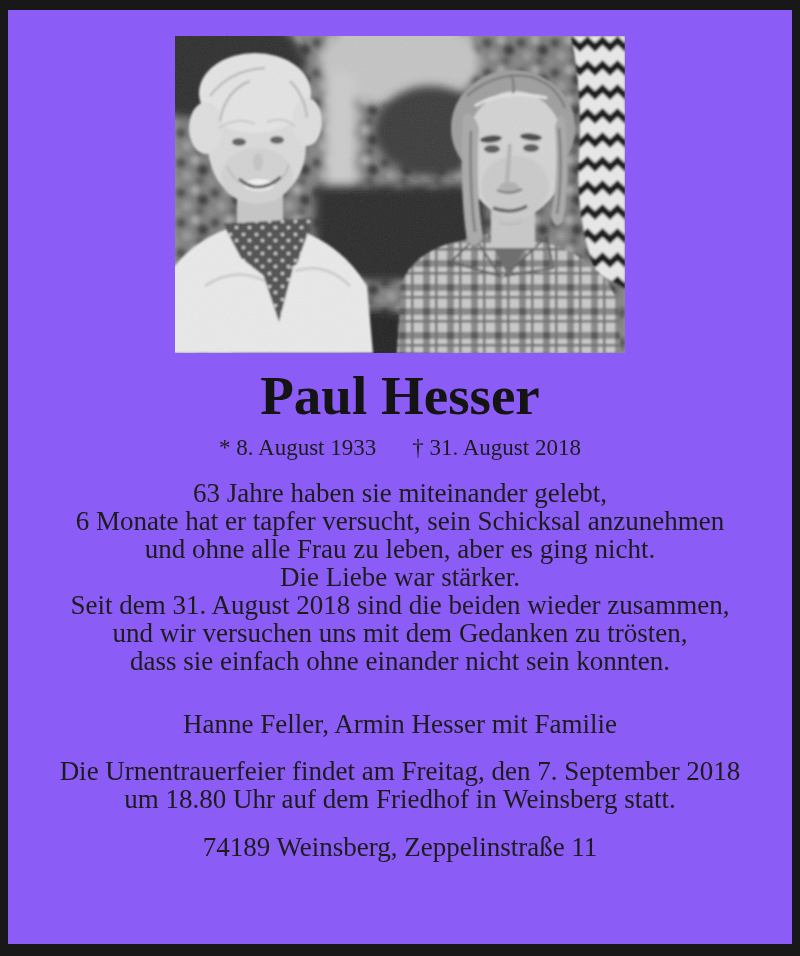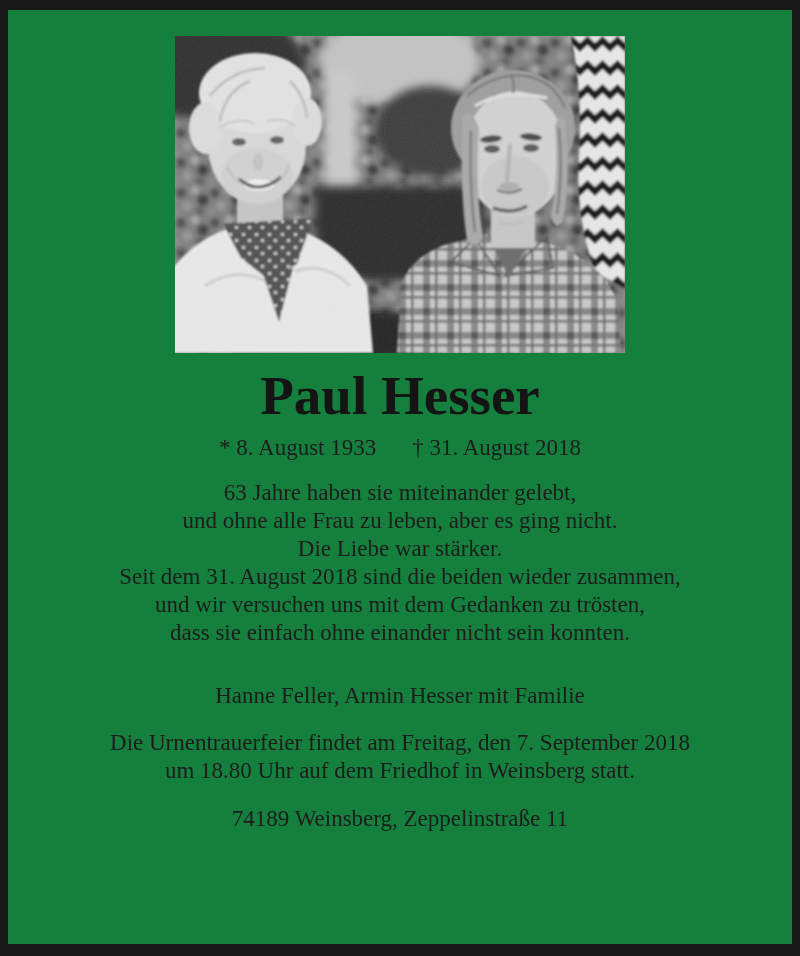--- a/index.html
+++ b/index.html
@@ -5,21 +5,21 @@
   html, body {
     margin: 0;
     padding: 0;
     background: #ffffff;
   }
   .page {
     position: relative;
     width: 800px;
     height: 956px;
     box-sizing: border-box;
-    background: #15803d;
+    background: #8b5cf6;
     border-top: 10px solid #181818;
     border-left: 8px solid #181818;
     border-right: 8px solid #181818;
     border-bottom: 12px solid #181818;
     font-family: "Liberation Serif", "DejaVu Serif", serif;
     color: #1c1c1c;
     text-align: center;
     overflow: hidden;
   }
   .photo-wrap {
@@ -40,21 +40,21 @@
   }
   .dates {
     display: flex;
     justify-content: center;
     gap: 36px;
     margin-top: 7px;
     font-size: 23px;
     line-height: 28px;
   }
   .para {
-    font-size: 23px;
+    font-size: 27px;
     line-height: 28px;
   }
   .para-main    { margin-top: 17px; }
   .para-mourner { margin-top: 35px; }
   .para-service { margin-top: 19px; }
   .para-flowers { margin-top: 20px; }
   .line { white-space: nowrap; }
 </style>
 </head>
 <body>
@@ -169,20 +169,21 @@
 
   <h1 class="name">Paul Hesser</h1>
 
   <div class="dates">
     <span>* 8. August 1933</span>
     <span>† 31. August 2018</span>
   </div>
 
   <div class="para para-main">
     <div class="line">63 Jahre haben sie miteinander gelebt,</div>
+    <div class="line">6 Monate hat er tapfer versucht, sein Schicksal anzunehmen</div>
     <div class="line">und ohne alle Frau zu leben, aber es ging nicht.</div>
     <div class="line">Die Liebe war stärker.</div>
     <div class="line">Seit dem 31. August 2018 sind die beiden wieder zusammen,</div>
     <div class="line">und wir versuchen uns mit dem Gedanken zu trösten,</div>
     <div class="line">dass sie einfach ohne einander nicht sein konnten.</div>
   </div>
 
   <div class="para para-mourner">
     <div class="line">Hanne Feller, Armin Hesser mit Familie</div>
   </div>

